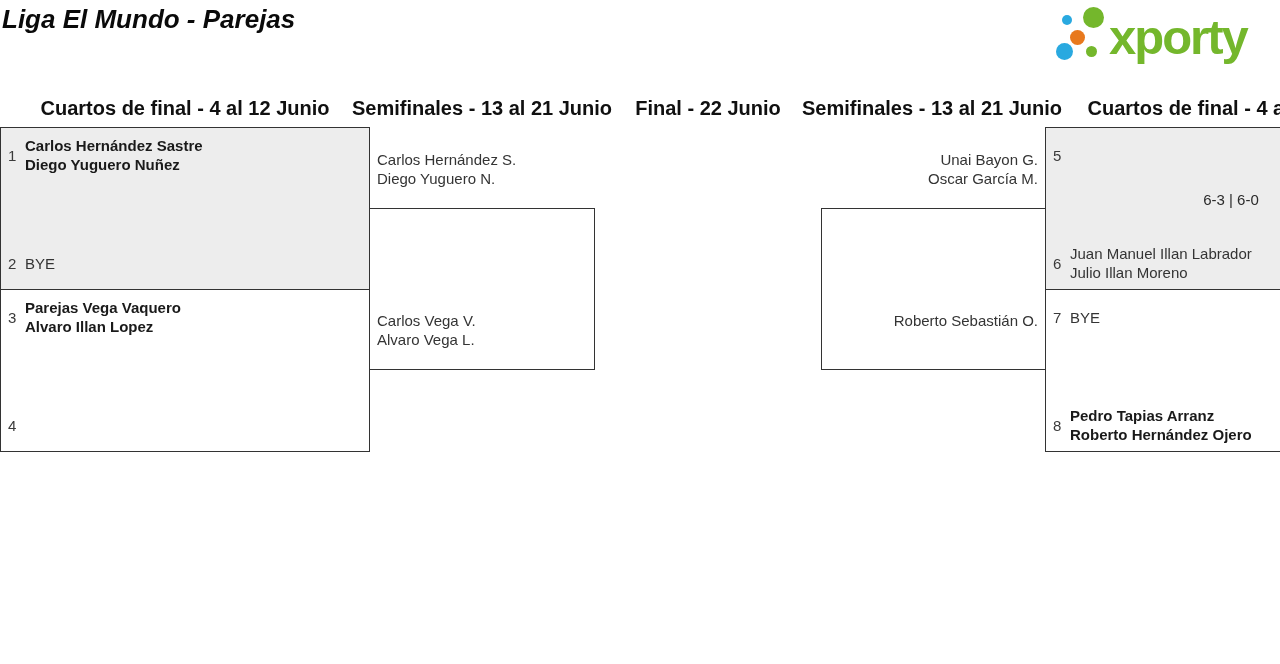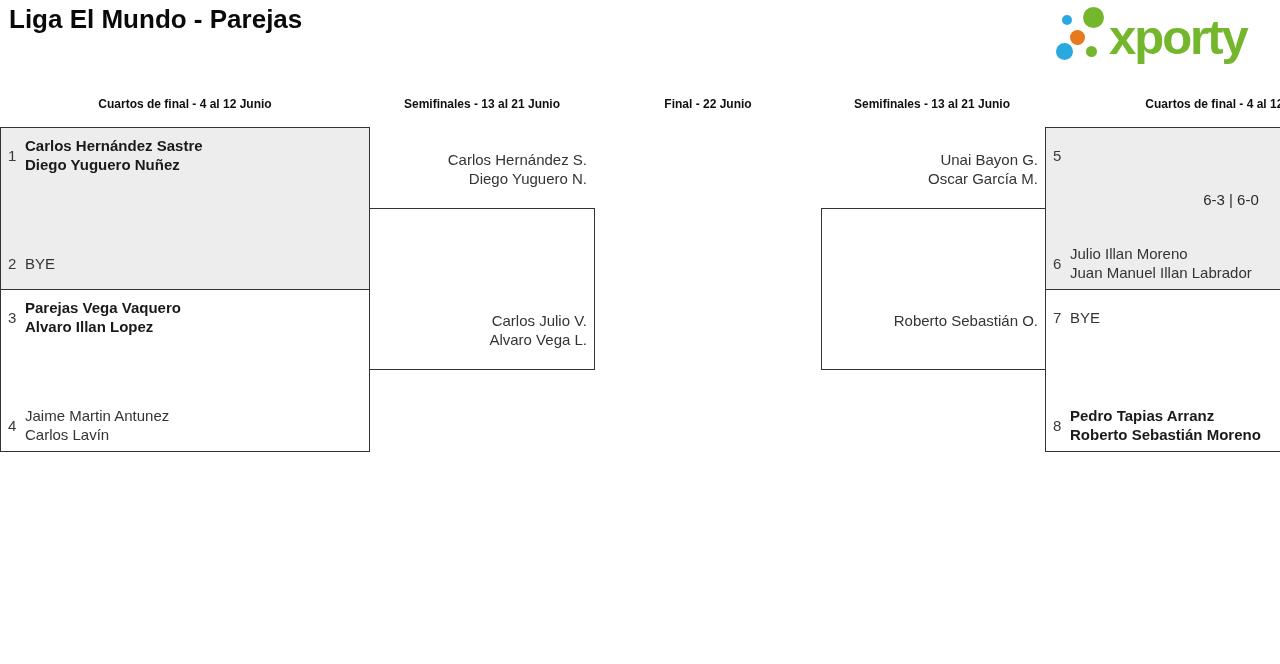--- a/index.html
+++ b/index.html
@@ -1,48 +1,48 @@
 <!DOCTYPE html>
 <html><head>
 <meta charset="utf-8">
 <style>
   html,body{margin:0;padding:0;background:#ffffff;}
   body{width:1280px;height:664px;overflow:hidden;font-family:"Liberation Sans",sans-serif;}
   .stage{position:relative;width:1280px;height:664px;background:#fff;overflow:hidden;}
 
-  .page-title{position:absolute;left:9px;top:3px;font-size:26px;line-height:33px;font-weight:700;color:#0a0a0a;letter-spacing:0;}
+  .page-title{position:absolute;left:2px;top:3px;font-size:26px;line-height:33px;font-weight:700;color:#0a0a0a;letter-spacing:0;font-style:italic;}
 
   
   .logo{position:absolute;left:1045px;top:5px;width:235px;height:66px;text-align:center;}
   .dot{position:absolute;border-radius:50%;}
   .dot-blue-sm{left:17px;top:10px;width:10px;height:10px;background:#29a9e0;}
   .dot-green-lg{left:38px;top:2px;width:21px;height:21px;background:#74b72c;}
   .dot-orange{left:25px;top:25px;width:15px;height:15px;background:#e8791d;}
   .dot-blue-lg{left:11px;top:38px;width:17px;height:17px;background:#29a9e0;}
   .dot-green-sm{left:41px;top:41px;width:11px;height:11px;background:#74b72c;}
   .logo-text{position:absolute;left:64px;top:1px;font-size:49px;line-height:62px;font-weight:800;color:#74b72c;letter-spacing:-2px;}
 
-  .round-header{position:absolute;top:97px;transform:translateX(-50%);font-size:12px;font-weight:700;color:#101010;white-space:nowrap;}
+  .round-header{position:absolute;top:97px;transform:translateX(-50%);font-size:20px;font-weight:700;color:#101010;white-space:nowrap;}
 
   .box{position:absolute;border:1px solid #333;background:#fff;box-sizing:border-box;}
   .box.grey{background:#ededed;}
 
   .entry{position:absolute;left:7px;right:7px;height:38px;display:flex;align-items:center;}
   .entry.row1{top:8px;}
   .entry.row2{top:116px;}
   .seed{width:15px;flex:0 0 15px;font-size:15px;color:#3a3a3a;text-align:left;}
   .names{display:flex;flex-direction:column;font-size:15px;line-height:19px;color:#343434;margin-left:2px;}
   .names.bold{font-weight:700;color:#1a1a1a;}
   .names span{white-space:nowrap;}
 
   .score{position:absolute;left:0;right:0;text-align:center;font-size:15px;color:#2b2b2b;white-space:nowrap;}
   .score.mid-low{top:63px;}
 
   
-  .sf-entry{position:absolute;left:7px;right:7px;font-size:15px;line-height:19px;color:#343434;display:flex;flex-direction:column;text-align:right;}
+  .sf-entry{position:absolute;left:7px;right:7px;font-size:15px;line-height:19px;color:#343434;display:flex;flex-direction:column;}
   .sf-entry.p1{top:-59px;}
   .sf-entry.p2{top:102px;}
   .sf-entry span{white-space:nowrap;}
   .align-right .sf-entry{text-align:right;justify-content:flex-end;}
 </style>
 </head>
 <body>
 
 <div class="stage">
 
@@ -84,34 +84,30 @@
   <div class="box" style="left:0;top:289px;width:370px;height:163px">
     <div class="entry row1">
       <span class="seed">3</span>
       <span class="names bold">
         <span>Parejas Vega Vaquero</span>
         <span>Alvaro Illan Lopez</span>
       </span>
     </div>
     <div class="entry row2">
       <span class="seed">4</span>
-      <span class="names">
-        <span>Jaime Martin Antunez</span>
-        <span>Carlos Lavín</span>
-      </span>
     </div>
   </div>
 
   <div class="box" style="left:369px;top:208px;width:226px;height:162px">
     <div class="sf-entry p1">
       <span>Carlos Hernández S.</span>
       <span>Diego Yuguero N.</span>
     </div>
     <div class="sf-entry p2">
-      <span>Carlos Julio V.</span>
+      <span>Carlos Vega V.</span>
       <span>Alvaro Vega L.</span>
     </div>
   </div>
 
   <div class="box align-right" style="left:821px;top:208px;width:225px;height:162px">
     <div class="sf-entry p1">
       <span>Unai Bayon G.</span>
       <span>Oscar García M.</span>
     </div>
     <div class="sf-entry p2">
@@ -120,35 +116,35 @@
   </div>
 
   <div class="box grey" style="left:1045px;top:127px;width:372px;height:163px">
     <div class="entry row1">
       <span class="seed">5</span>
     </div>
     <div class="score mid-low">6-3 | 6-0</div>
     <div class="entry row2">
       <span class="seed">6</span>
       <span class="names">
+        <span>Juan Manuel Illan Labrador</span>
         <span>Julio Illan Moreno</span>
-        <span>Juan Manuel Illan Labrador</span>
       </span>
     </div>
   </div>
 
   <div class="box" style="left:1045px;top:289px;width:372px;height:163px">
     <div class="entry row1">
       <span class="seed">7</span>
       <span class="names">
         <span>BYE</span>
       </span>
     </div>
     <div class="entry row2">
       <span class="seed">8</span>
       <span class="names bold">
         <span>Pedro Tapias Arranz</span>
-        <span>Roberto Sebastián Moreno</span>
+        <span>Roberto Hernández Ojero</span>
       </span>
     </div>
   </div>
 
 </div>
 
 </body></html>

